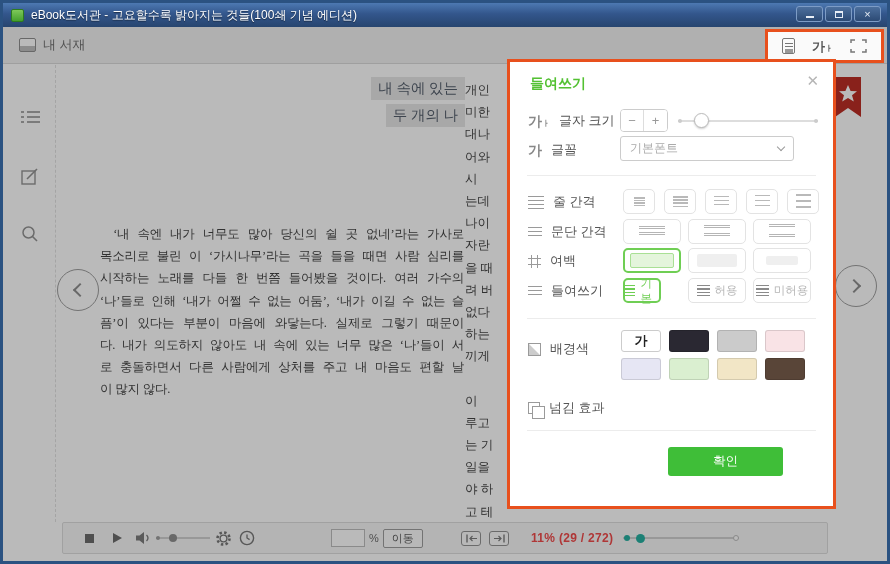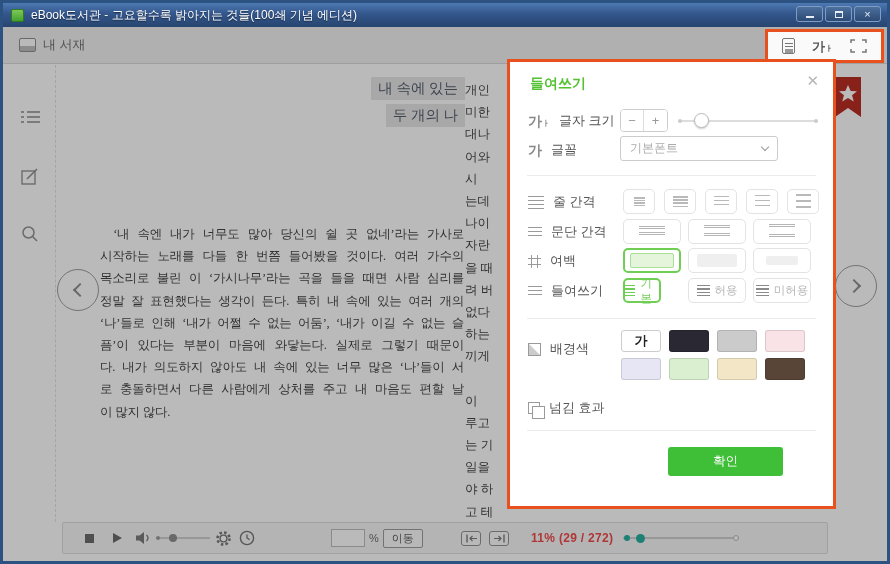--- a/index.html
+++ b/index.html
@@ -205,23 +205,22 @@
     </div>
 
     <div class="chapter-title">
       <div>내 속에 있는</div><br>
       <div>두 개의 나</div>
     </div>
 
     <div class="book-text">
       <div class="para para1">
           <div class="bl">‘내 속엔 내가 너무도 많아 당신의 쉴 곳 없네’라는 가사로</div>
+          <div class="bl">목소리로 불린 이 ‘가시나무’라는 곡을 들을 때면 사람 심리를</div>
           <div class="bl">시작하는 노래를 다들 한 번쯤 들어봤을 것이다. 여러 가수의</div>
-          <div class="bl">목소리로 불린 이 ‘가시나무’라는 곡을 들을 때면 사람 심리를</div>
-          <div class="bl">정말 잘 표현했다는 생각이 든다. 특히 내 속에 있는 여러 개의</div>
           <div class="bl">‘나’들로 인해 ‘내가 어쩔 수 없는 어둠’, ‘내가 이길 수 없는 슬</div>
           <div class="bl">픔’이 있다는 부분이 마음에 와닿는다. 실제로 그렇기 때문이</div>
           <div class="bl">다. 내가 의도하지 않아도 내 속에 있는 너무 많은 ‘나’들이 서</div>
           <div class="bl">로 충돌하면서 다른 사람에게 상처를 주고 내 마음도 편할 날</div>
           <div class="bl">이 많지 않다.</div>
         </div>
     </div>
 
     <div class="right-col">
         <div class="rl">개인</div>
@@ -345,21 +344,21 @@
       <span class="p-abs slider-track" style="left:168px;top:58px;width:140px">
         <span class="dot" style="position:absolute;left:0;top:-1px;width:4px;height:4px;border-radius:50%;background:#ccc"></span>
         <span style="position:absolute;left:16px;top:-7px;width:15px;height:15px;border-radius:50%;background:#fff;border:1px solid #bbb;box-shadow:0 1px 2px rgba(0,0,0,.2)"></span>
         <span class="dot" style="position:absolute;right:0;top:-1px;width:4px;height:4px;border-radius:50%;background:#ccc"></span>
       </span>
 
       <div class="p-abs row-label" style="left:18px;top:79px">
         <span class="lbl-ico-ga">가</span>
         <span>글꼴</span>
       </div>
-      <div class="p-abs select" style="left:110px;top:74px;width:158px">
+      <div class="p-abs select" style="left:110px;top:74px;width:174px">
         <span>기본폰트</span>
         <span class="chev-down"></span>
       </div>
 
       <div class="divider" style="top:113px"></div>
 
       <div class="p-abs row-label" style="left:18px;top:131px">
         <span class="lines-ico"></span>
         <span>줄 간격</span>
       </div>

